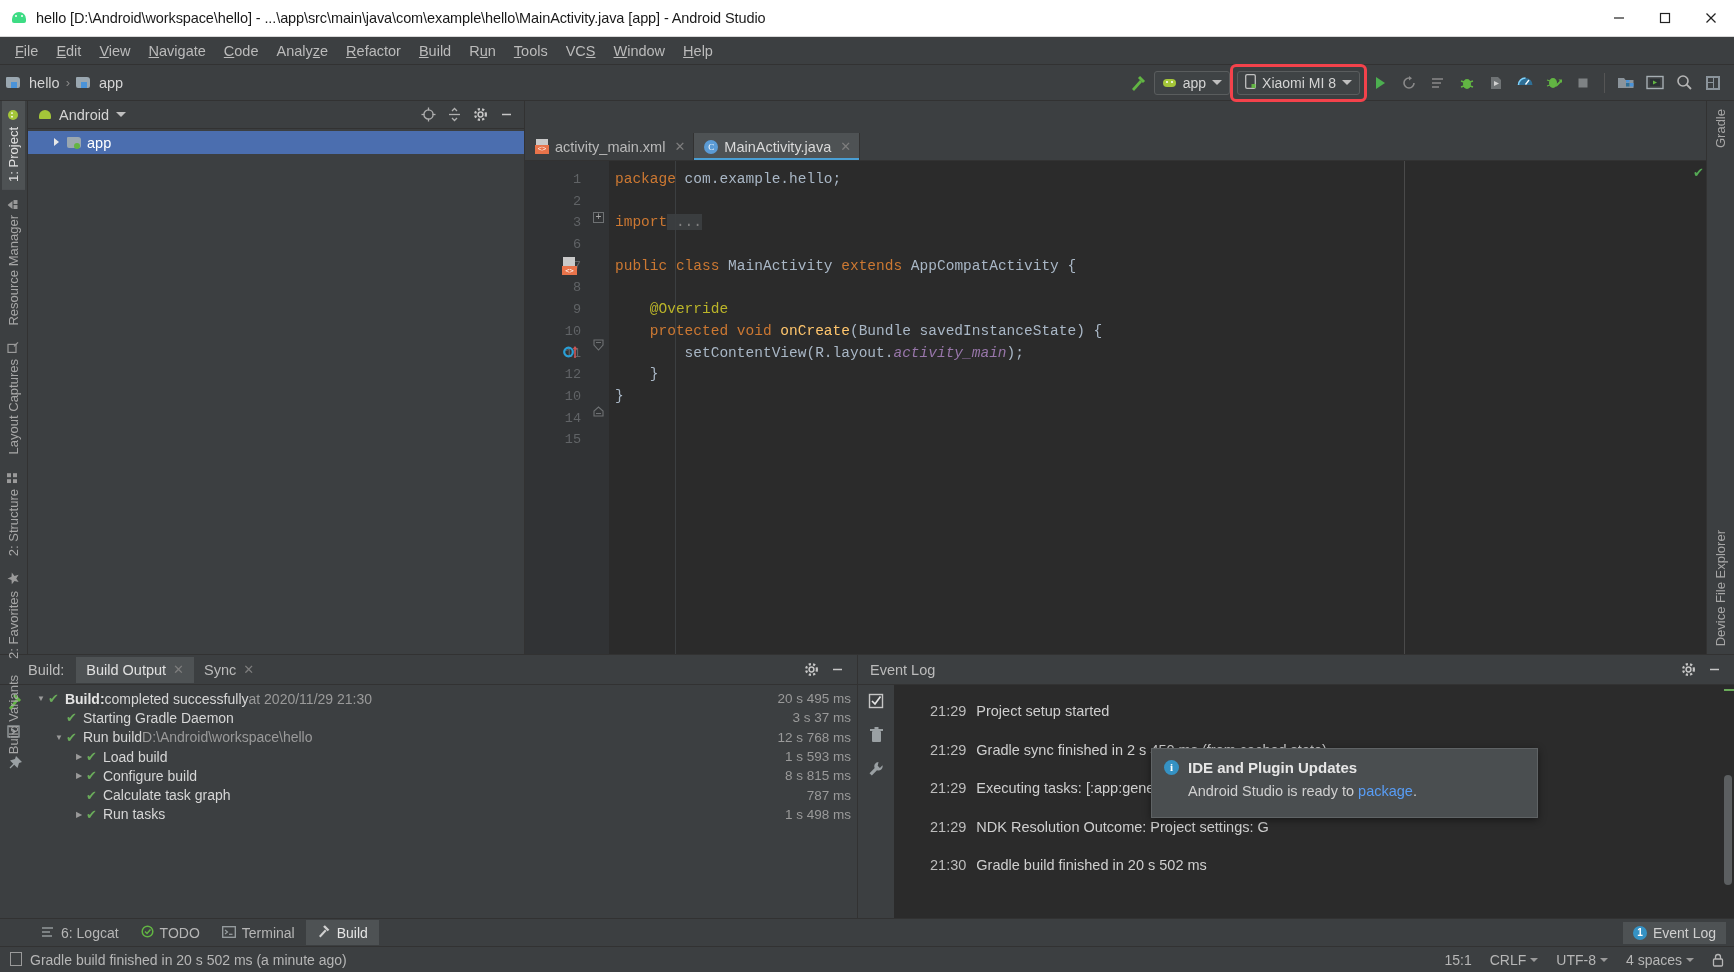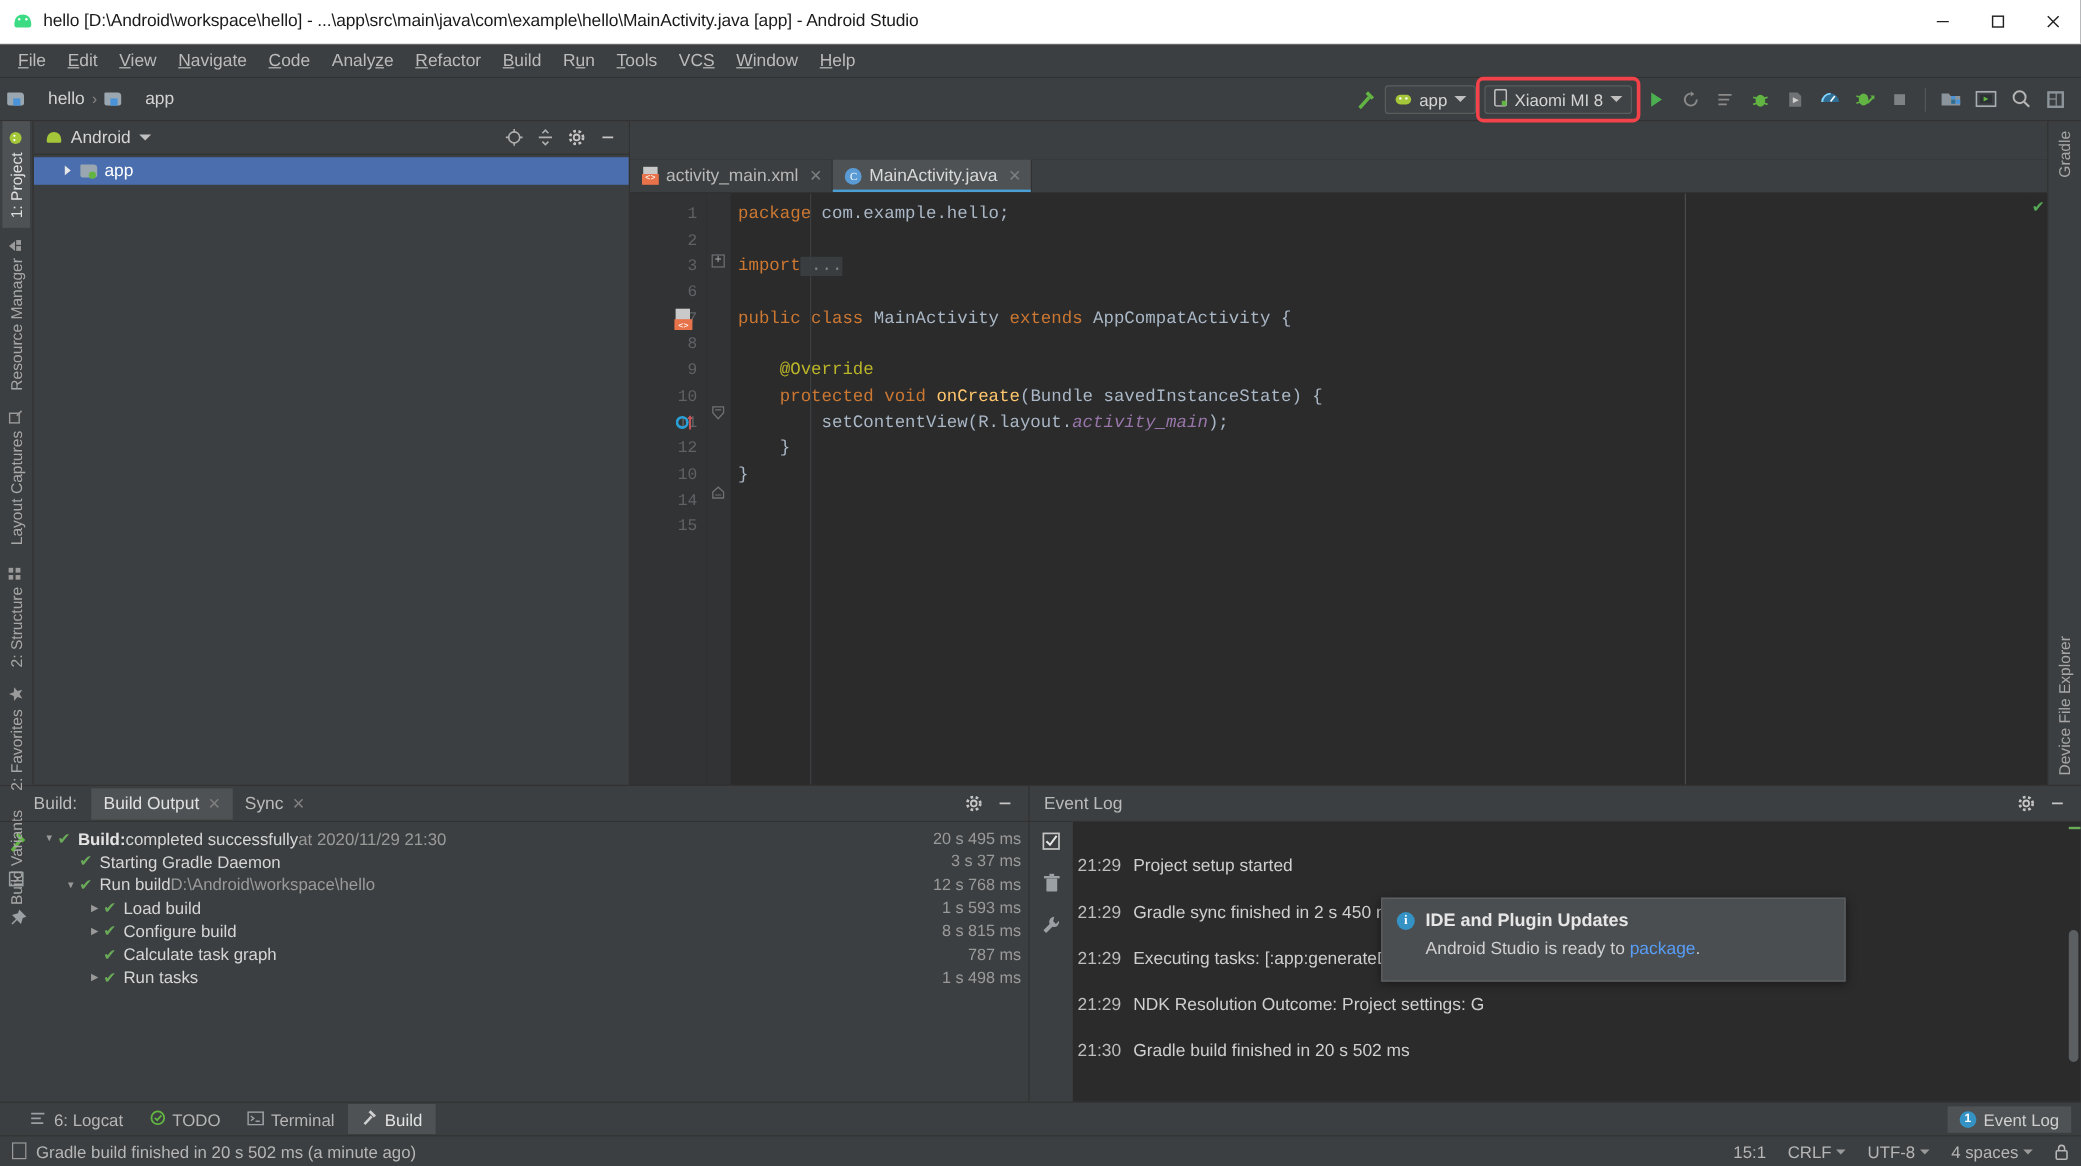--- a/index.html
+++ b/index.html
@@ -50,21 +50,21 @@
   }
   .menu-item u { text-decoration: underline; }
 
   
   .toolbar {
     height: 36px; background: #3c3f41; display: flex; align-items: center;
     flex: 0 0 36px; padding-left: 6px; border-bottom: 1px solid #323232;
     position: relative;
   }
   .breadcrumb { display: flex; align-items: center; gap: 4px; }
-  .crumb { display: flex; align-items: center; gap: 19px; font-size: 14.5px; color: #d4d4d4; }
+  .crumb { display: flex; align-items: center; gap: 8px; font-size: 14.5px; color: #d4d4d4; }
   .crumb-sep { color: #888; font-size: 13px; margin: 0 2px;}
   .folder-ico {
     width: 15px; height: 13px; position: relative; display: inline-block; flex: 0 0 15px;
   }
   .folder-ico::before {
     content:''; position:absolute; left:0; top:1px; width:14px; height:11px;
     background:#9aa7b0; border-radius:1px 3px 2px 2px;
   }
   .folder-ico::after {
     content:''; position:absolute; left:5px; top:6px; width:6px; height:6px; background:#4a93d9;
@@ -243,21 +243,21 @@
   .brow .dim { color:#9a9a9a; }
   .brow .dur { margin-left:auto; color:#9a9a9a; font-size:13.5px; }
 
   .event-panel { flex:1 1 auto; display:flex; flex-direction:column; background:#3c3f41; border-left:1px solid #323232; min-width:0;}
   .ep-head { height:30px; flex:0 0 30px; display:flex; align-items:center; padding-left:12px; border-bottom:1px solid #323232;}
   .ep-title { font-size:14.5px; color:#bbb; }
   .ep-actions{ margin-left:auto; display:flex; gap:2px; padding-right:8px;}
   .ep-body { flex:1 1 auto; display:flex; min-height:0; position:relative; }
   .ep-tools { width:36px; flex:0 0 36px; display:flex; flex-direction:column; align-items:center; padding-top:8px; gap:14px; }
   .ep-list { flex:1 1 auto; background:#2b2b2b; position:relative; overflow:hidden; padding-top:4px; min-width:0;}
-  .erow { height:38.5px; display:flex; align-items:center; font-size:14.5px; color:#cfcfcf; padding-left:4px; white-space:nowrap;}
+  .erow { height:38.5px; display:flex; font-size:14.5px; color:#cfcfcf; padding-left:4px; white-space:nowrap;margin-left:32px;}
   .erow .t { color:#bdbdbd; margin-right:10px; }
   .erow.partial { opacity:.35; height:14px; overflow:hidden; }
   .ep-scroll { position:absolute; right:2px; top:90px; width:8px; height:110px; background:#5c5f61; border-radius:4px;}
   .ep-topline { position:absolute; right:0; top:4px; width:10px; height:2px; background:#6aab5a;}
 
   
   .notif {
     position:absolute; left:1151px; top:748px; width:387px; height:70px;
     background:#4a4e50; border:1px solid #5f6365; box-shadow:0 2px 8px rgba(0,0,0,.45);
     padding:10px 12px; z-index:40;
@@ -267,21 +267,21 @@
     width:15px;height:15px;border-radius:50%;background:#3592c4;color:#fff;font-size:11px;
     line-height:15px;text-align:center;font-family:"Liberation Serif",serif; font-weight:bold; flex:0 0 15px;
   }
   .notif-title { font-size:15px; color:#e6e6e6; font-weight:bold; }
   .notif-body { font-size:14.5px; color:#d0d0d0; padding-left:24px;}
   .notif-body a { color:#589df6; text-decoration:none; }
 
   
   .bottom-tabs {
     height:28px; flex:0 0 28px; background:#3c3f41; display:flex; align-items:center;
-    padding-left:14px; gap:0px; border-top:1px solid #323232;
+    padding-left:30px; gap:0px; border-top:1px solid #323232;
   }
   .btab {
     display:flex; align-items:center; gap:6px; font-size:14px; color:#b6b6b6; padding:4px 11px;
     white-space:nowrap;
   }
   .btab.active { background:#4e5254; color:#e4e4e4; }
   .btab-right { margin-left:auto; display:flex; align-items:center; padding-right:8px; }
   .evt-chip {
     display:flex; align-items:center; gap:6px; font-size:14px; color:#cfcfcf;
     padding:3px 10px; background:#4e5254;

